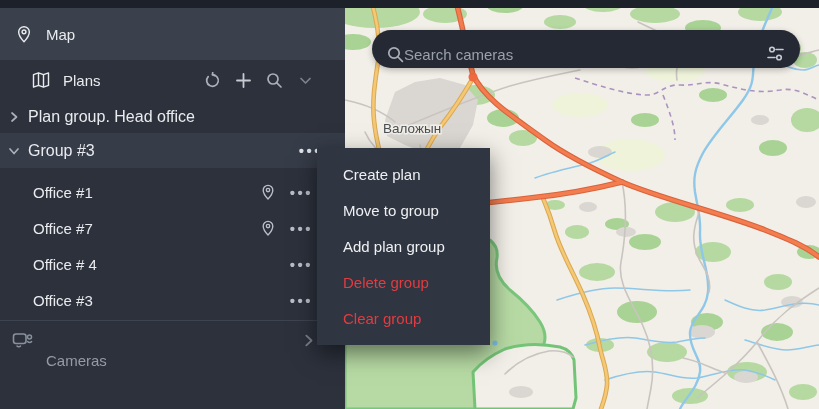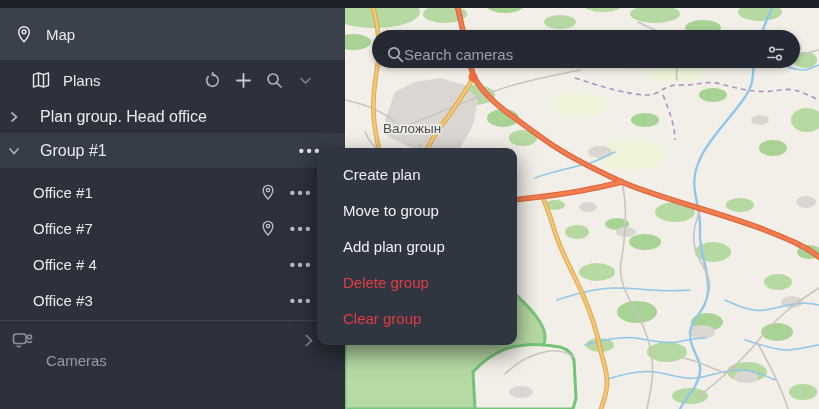--- a/index.html
+++ b/index.html
@@ -13,21 +13,21 @@
 
   
   .sidebar { position:absolute; left:0; top:8px; width:345px; height:401px;
     background:#2c313c; z-index:4; color:#e9ebee; }
   .row { display:flex; align-items:center;gap:28px; }
   .row-map { height:52px; background:#3b414c; padding:0 14px; gap:12px; cursor:pointer; }
   .row-plans { height:40px; padding:0 31px; gap:12px; cursor:pointer; }
   .row-label { font-size:15px; color:#e9ebee; }
   .plans-actions { margin-left:auto; display:flex; align-items:center; gap:13px; }
   .icon-btn { width:18px; height:18px; display:flex; align-items:center; justify-content:center; cursor:pointer; }
-  .tree-row { height:33px; padding:0 23px 0 8px; gap:20px; font-size:16px; cursor:pointer; }
+  .tree-row { height:33px; padding:0 23px 0 8px; gap:8px; font-size:16px; cursor:pointer; }
   .tree-row.group { height:35px; background:#363c48; }
   .office-row { height:36px; padding:0 32px 0 33px; font-size:15px; cursor:pointer; }
   .office-row.toplevel { }
   .office-right { margin-left:auto; display:flex; align-items:center; gap:13px; }
   .dots { color:#b9bfc7; font-size:15px; letter-spacing:2.5px; font-weight:bold; cursor:pointer; line-height:1; }
   .group .dots { color:#dfe2e6; }
   .divider { height:1px; background:#3e4450; margin-top:2px; }
   .row-cameras { height:38px; padding:0 30px 0 12px; gap:12px; cursor:pointer; }
   .muted { color:#959ba5;margin-top:40px; }
   .chev { stroke:#aab0b8; fill:none; stroke-width:1.7; stroke-linecap:round; stroke-linejoin:round; }
@@ -40,22 +40,22 @@
 
   
   .searchbar { position:absolute; left:27px; top:30px; width:428px; height:38px;
     background:#252933; border-radius:19px; display:flex; align-items:flex-start;
     padding:16px 16px 0 15px; z-index:6; box-shadow:0 2px 6px rgba(0,0,0,.25); }
   .searchbar input { flex:1; background:transparent; border:none; outline:none;
     color:#dfe3e8; font-size:15px; font-family:"Liberation Sans", sans-serif; }
   .searchbar input::placeholder { color:#9aa1aa; }
 
   
-  .context-menu { position:absolute; left:317px; top:148px; width:200px; height:197px;
-    background:#2f3541; border-radius:11px; z-index:10; display:flex; flex-direction:column;
+  .context-menu { position:absolute; left:317px; top:148px; width:173px; height:197px;
+    background:#2f3541; border-radius:0; z-index:10; display:flex; flex-direction:column;
     padding:8px 0; box-shadow:0 8px 22px rgba(0,0,0,.5); }
   .menu-item { flex:1; display:flex; align-items:center; padding-left:26px;
     font-size:15px; color:#eef0f2; cursor:pointer; }
   .menu-item.danger { color:#e23c41; }
 </style>
 </head>
 <body>
 
 <div class="app">
 
@@ -257,21 +257,21 @@
       <svg width="12" height="12" viewBox="0 0 12 12">
         <polyline points="4,2 8.5,6 4,10" class="chev"></polyline>
       </svg>
       <span>Plan group. Head office</span>
     </div>
 
     <div class="row tree-row group">
       <svg width="12" height="12" viewBox="0 0 12 12">
         <polyline points="2,4 6,8.5 10,4" class="chev"></polyline>
       </svg>
-      <span>Group #1</span>
+      <span>Group #3</span>
       <span class="office-right">
         <span class="dots">•••</span>
       </span>
     </div>
 
     <div class="gap6"></div>
 
     <div class="row office-row">
       <span>Office #1</span>
       <span class="office-right">

